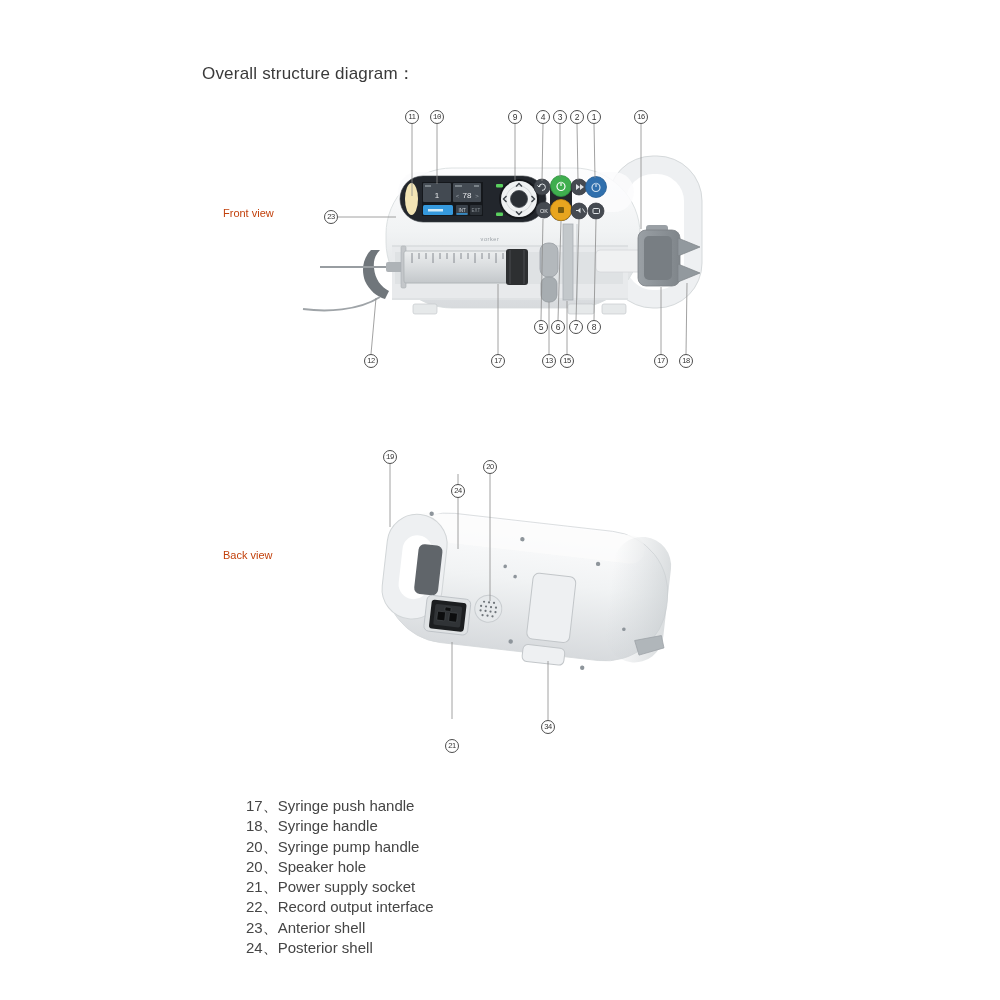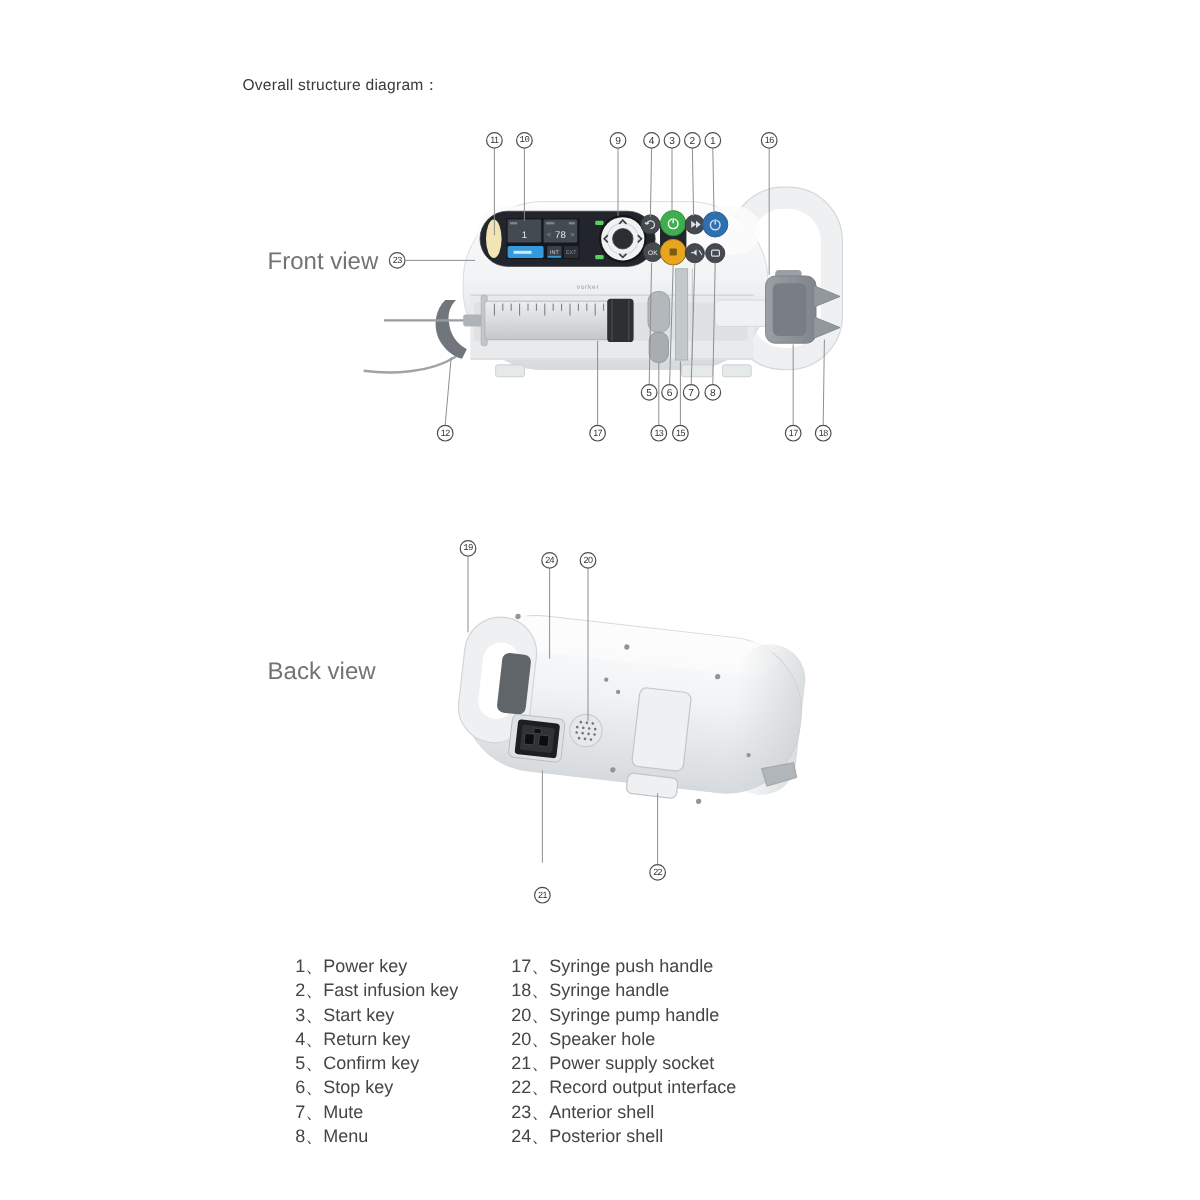--- a/index.html
+++ b/index.html
@@ -1,22 +1,22 @@
 <!DOCTYPE html>
 <html><head>
 <meta charset="utf-8">
 <style>
   html,body{margin:0;padding:0;}
   body{
     width:1000px;height:1000px;position:relative;background:#ffffff;
     font-family:"Liberation Sans", sans-serif;color:#3b3b3b;overflow:hidden;
   }
   .abs{position:absolute;}
-  #title{left:202px;top:62px;font-size:13px;color:#3a3a3a;letter-spacing:.2px;}
-  .view-label{font-size:20px;color:#737373;}
+  #title{left:202px;top:62px;font-size:17px;color:#3a3a3a;letter-spacing:.2px;}
+  .view-label{font-size:11px;color:#c2410c;}
   #front-label{left:223px;top:207px;}
   #back-label{left:223px;top:549px;}
   #diagram-svg{left:0;top:0;z-index:1;}
   #callout-layer{left:0;top:0;width:856px;height:1000px;z-index:3;pointer-events:none;}
   .callout{
     position:absolute;width:14px;height:14px;box-sizing:border-box;
     border:1px solid #4d4d4d;border-radius:50%;background:#fff;
     color:#333;text-align:center;line-height:12px;font-size:8.5px;
   }
   .callout.two{font-size:7.5px;letter-spacing:-0.5px;}
@@ -294,37 +294,27 @@
     <div class="callout" style="left: 551px; top: 320px;">6</div>
     <div class="callout" style="left: 569px; top: 320px;">7</div>
     <div class="callout" style="left: 587px; top: 320px;">8</div>
     <div class="callout two" style="left: 364px; top: 354px;">12</div>
     <div class="callout two" style="left: 491px; top: 354px;">17</div>
     <div class="callout two" style="left: 542px; top: 354px;">13</div>
     <div class="callout two" style="left: 560px; top: 354px;">15</div>
     <div class="callout two" style="left: 654px; top: 354px;">17</div>
     <div class="callout two" style="left: 679px; top: 354px;">18</div>
     <div class="callout two" style="left: 383px; top: 450px; font-family: Liberation Mono, monospace;">19</div>
-    <div class="callout two" style="left: 451px; top: 460px;">24</div>
+    <div class="callout two" style="left: 451px; top: 484px;">24</div>
     <div class="callout two" style="left: 483px; top: 460px;">20</div>
     <div class="callout two" style="left: 445px; top: 719px; margin-top: 20px;">21</div>
-    <div class="callout two" style="left: 541px; top: 720px;">22</div>
+    <div class="callout two" style="left: 541px; top: 720px;">34</div>
   </div>
 
 <div id="legend" class="abs">
-    <div class="legend-col">
-      <div class="legend-item">1、Power key</div>
-      <div class="legend-item">2、Fast infusion key</div>
-      <div class="legend-item">3、Start key</div>
-      <div class="legend-item">4、Return key</div>
-      <div class="legend-item">5、Confirm key</div>
-      <div class="legend-item">6、Stop key</div>
-      <div class="legend-item">7、Mute</div>
-      <div class="legend-item">8、Menu</div>
-    </div>
     <div class="legend-col">
       <div class="legend-item">17、Syringe push handle</div>
       <div class="legend-item">18、Syringe handle</div>
       <div class="legend-item">20、Syringe pump handle</div>
       <div class="legend-item">20、Speaker hole</div>
       <div class="legend-item">21、Power supply socket</div>
       <div class="legend-item">22、Record output interface</div>
       <div class="legend-item">23、Anterior shell</div>
       <div class="legend-item">24、Posterior shell</div>
     </div>

